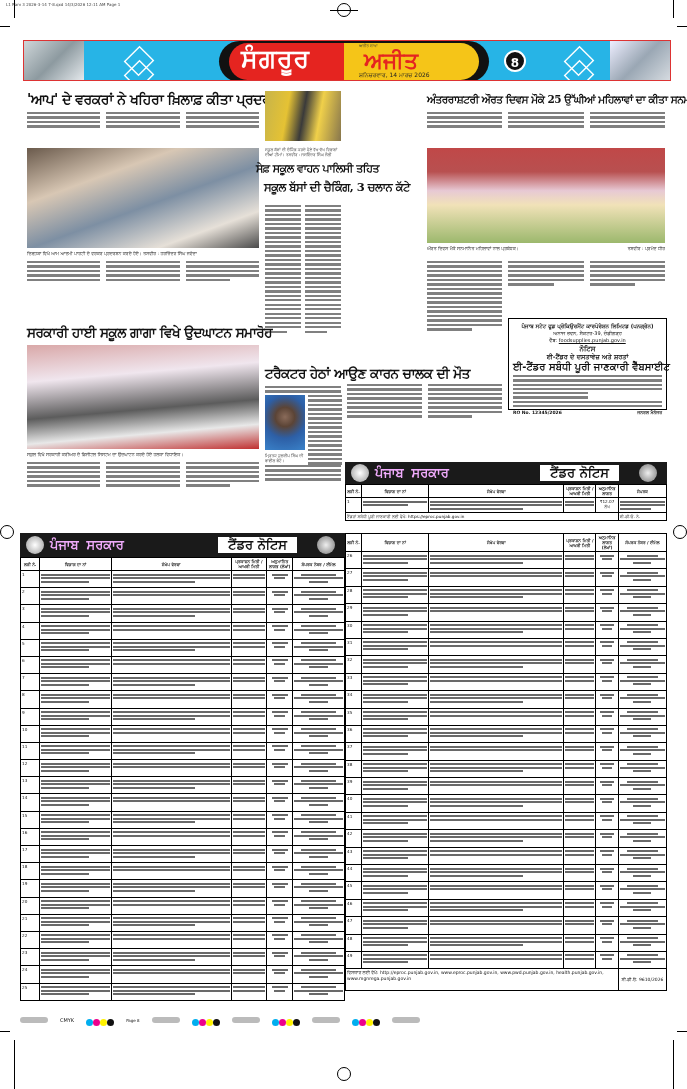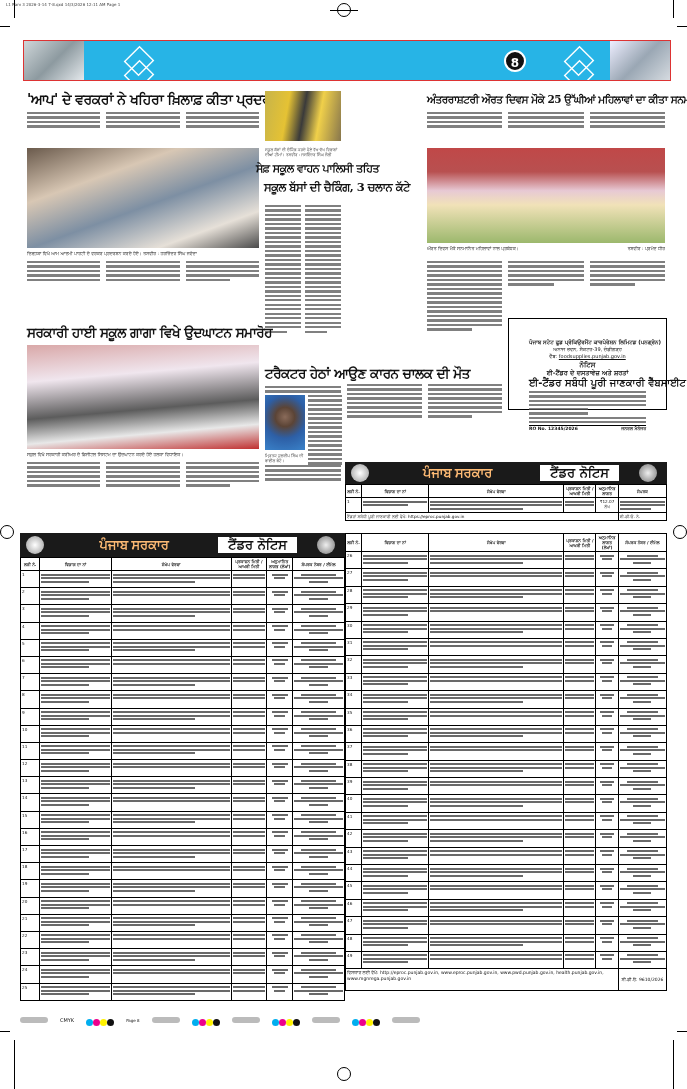--- a/index.html
+++ b/index.html
@@ -37,21 +37,21 @@
   .photo.man{background:radial-gradient(circle at 50% 40%,#8a6b5a 0,#5b4436 25%,#2d5fa6 55%,#3a82c9 100%)}
   .cap{font-size:4.5px;color:#222;white-space:nowrap;overflow:hidden}
   
   .adbox{border:1px solid #000;background:#fff}
   .adbox .t{font-size:7.5px;font-weight:bold;text-align:center;white-space:nowrap}
   .adbox .s{font-size:5px;text-align:center;white-space:nowrap}
   .adbox .u{text-decoration:underline}
   
   .tband{background:#1a1a1a;display:flex;align-items:center;position:relative}
   .tband .emb{width:18px;height:18px;border-radius:50%;background:radial-gradient(#fff,#999);margin:0 6px}
-  .tband .gov{color:#fdba74;font-size:13px;font-weight:bold;font-family:Liberation Serif, serif;flex:1;text-align:center}
+  .tband .gov{color:#f0abfc;font-size:13px;font-weight:bold;font-family:Liberation Mono, monospace;flex:1;}
   .tband .ten{background:#fff;color:#111;font-size:13px;font-weight:bold;padding:0 10px;font-family:"DejaVu Serif",serif;margin-right:20px}
   .tband .seal{width:18px;height:18px;border-radius:50%;background:radial-gradient(#eee,#777);margin-right:10px}
   table.tt{border-collapse:collapse;width:100%;table-layout:fixed}
   table.tt th,table.tt td{border:1px solid #000;font-size:4.2px;padding:1px;vertical-align:top;overflow:hidden;line-height:5px}
   table.tt th{font-weight:bold;text-align:center;vertical-align:middle}
   table.tt td.num{text-align:left}
   table.tt td.c{text-align:center}
   .bar{display:block;height:2px;background:#444;margin:1.5px 0;opacity:.8}
   .bar.h{width:70%}
   .footbar{left:20px;top:1015px;width:647px;height:10px;display:flex;align-items:center;gap:12px}
@@ -68,20 +68,28 @@
 <div class="abs crop-h" style="left:677px;top:26px;width:10px"></div>
 <div class="abs reg" style="left:337px;top:3px"></div>
 <div class="abs crop-h" style="left:330px;top:10px;width:28px"></div>
 
 <div class="abs mast">
   <div class="abs pic l"></div>
   <div class="abs diam" style="left:100px"></div>
   <div class="abs diam" style="left:100px;top:18px"></div>
   <div class="abs diam" style="left:540px"></div>
   <div class="abs diam" style="left:540px;top:18px"></div>
+  <div class="abs ovalwrap">
+    <div class="abs oval-red"></div>
+    <div class="abs oval-yel"></div>
+    <div class="abs city">ਸੰਗਰੂਰ</div>
+    <div class="abs subtag">ਅਜੀਤ ਸ਼ਾਖਾ</div>
+    <div class="abs brand">ਅਜੀਤ</div>
+    <div class="abs date">ਸ਼ਨਿਚਰਵਾਰ, 14 ਮਾਰਚ 2026</div>
+  </div>
   <div class="abs pageno">8</div>
   <div class="abs pic r"></div>
 </div>
 
 <div class="abs hl" style="left:27px;top:91px;font-size:14px">'ਆਪ' ਦੇ ਵਰਕਰਾਂ ਨੇ ਖਹਿਰਾ ਖ਼ਿਲਾਫ਼ ਕੀਤਾ ਪ੍ਰਦਰਸ਼ਨ</div>
 <div class="abs cols" style="left:27px;top:112px;width:232px">
   <div class="col">
       <div class="ln"></div>
       <div class="ln"></div>
       <div class="ln"></div>
@@ -248,21 +256,21 @@
   <div class="col">
       <div class="ln"></div>
       <div class="ln"></div>
       <div class="ln"></div>
       <div class="ln"></div>
       <div class="ln"></div>
       <div class="ln s"></div>
     </div>
 </div>
 
-<div class="abs adbox" style="left:508px;top:318px;width:159px;height:92px;padding:20px">
+<div class="abs adbox" style="left:508px;top:318px;width:159px;height:92px;padding:4px">
   <div class="t" style="font-size:5.5px">ਪੰਜਾਬ ਸਟੇਟ ਫੂਡ ਪ੍ਰੋਕਿਉਰਮੈਂਟ ਕਾਰਪੋਰੇਸ਼ਨ ਲਿਮਿਟਡ (ਪਨਗ੍ਰੇਨ)</div>
   <div class="s">ਅਨਾਜ ਭਵਨ, ਸੈਕਟਰ-39, ਚੰਡੀਗੜ੍ਹ</div>
   <div class="s"><span>ਵੈੱਬ:</span> <span class="u">foodsupplies.punjab.gov.in</span></div>
   <div class="t" style="font-size:7px;margin-top:1px">ਨੋਟਿਸ</div>
   <div class="t" style="font-size:6.5px">ਈ-ਟੈਂਡਰ ਦੇ ਦਸਤਾਵੇਜ਼ ਅਤੇ ਸ਼ਰਤਾਂ</div>
   <div class="t" style="font-size:10px">ਈ-ਟੈਂਡਰ ਸਬੰਧੀ ਪੂਰੀ ਜਾਣਕਾਰੀ ਵੈੱਬਸਾਈਟ</div>
   <div style="margin-top:2px">
       <div class="ln" style="margin:2px 0"></div>
       <div class="ln" style="margin:2px 0"></div>
       <div class="ln" style="margin:2px 0"></div>

